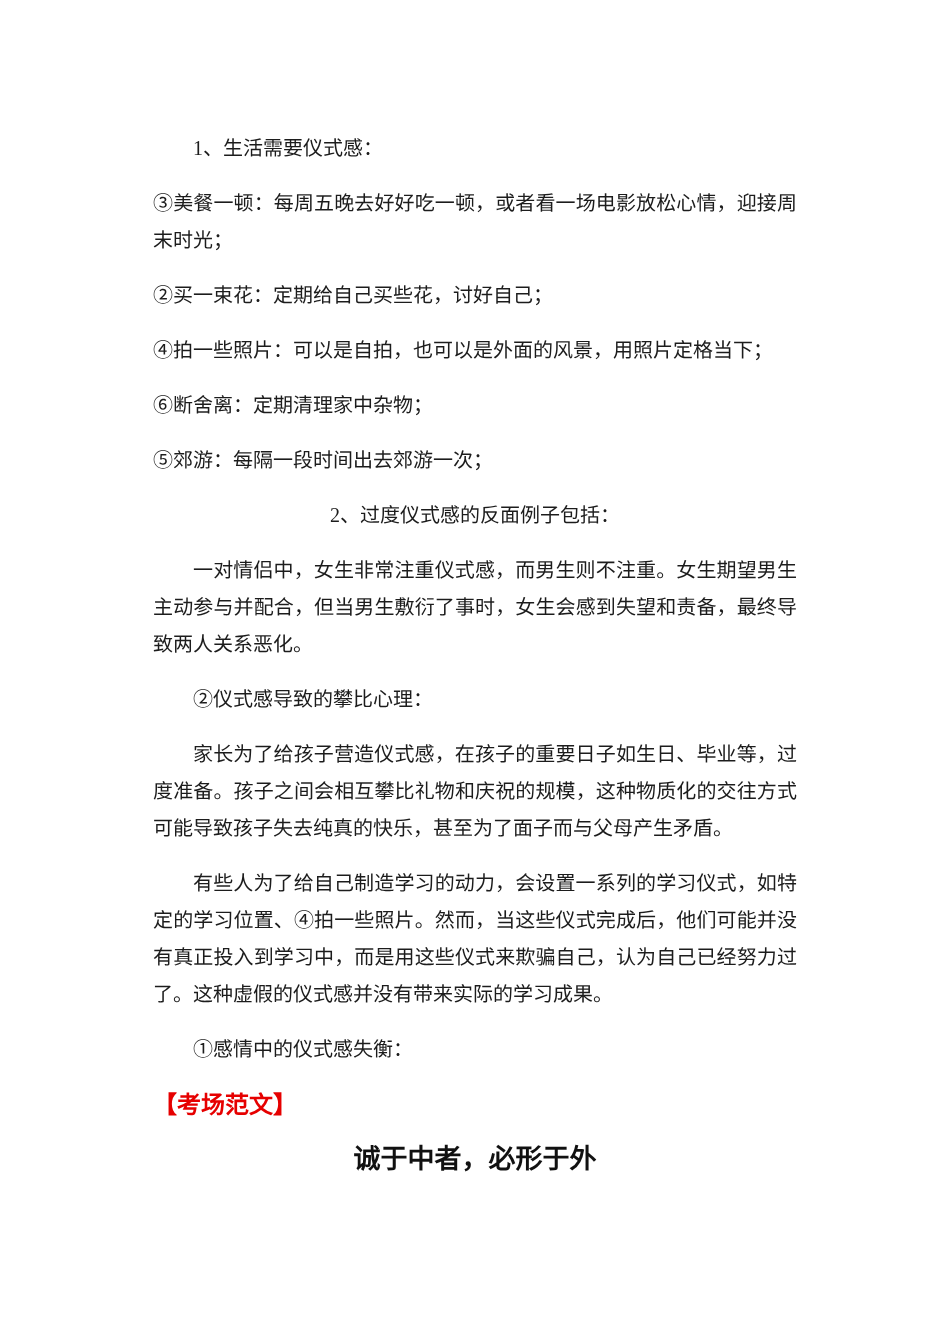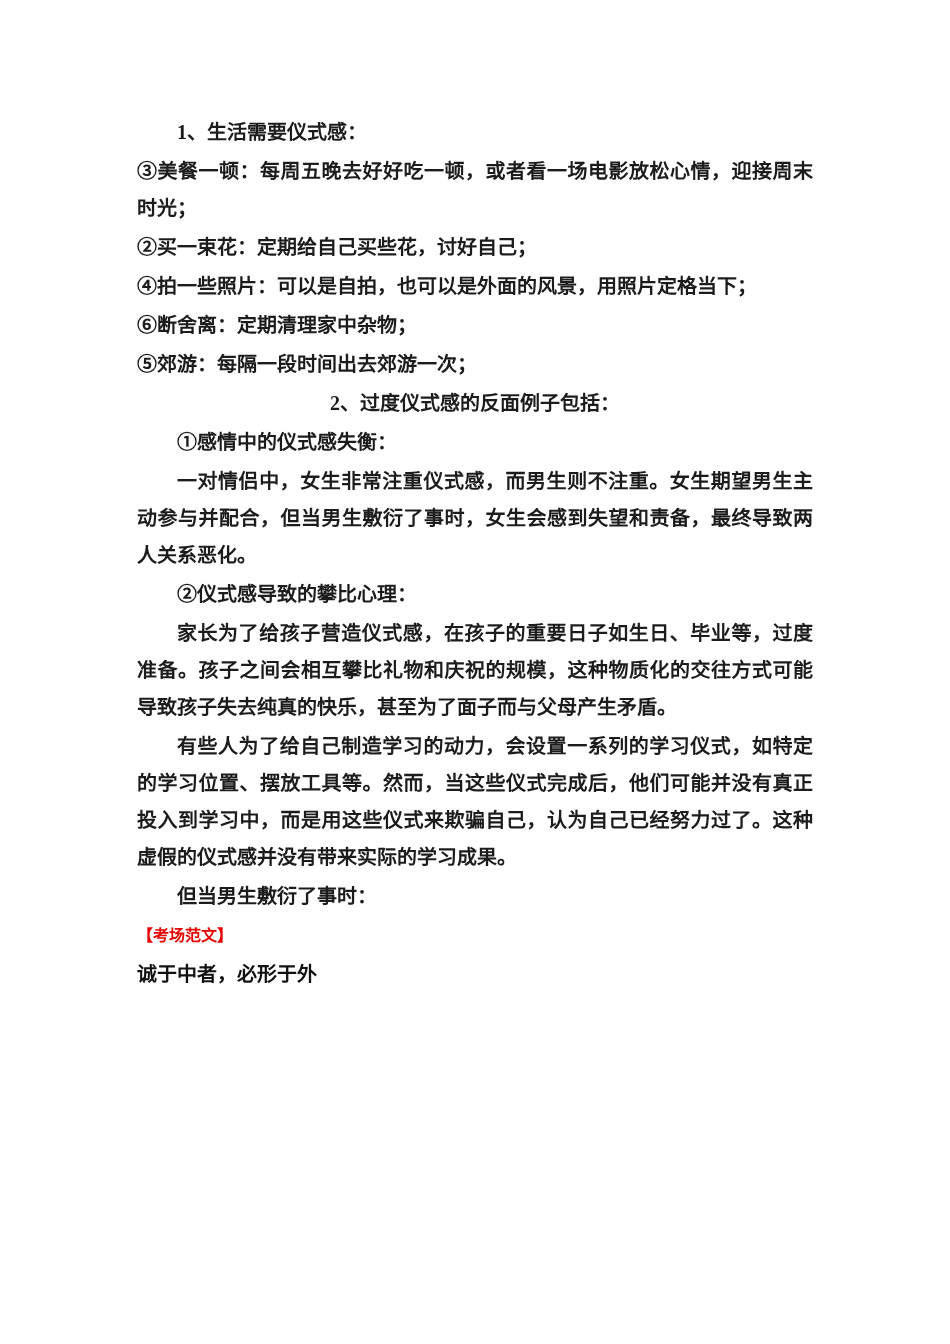--- a/index.html
+++ b/index.html
@@ -13,81 +13,80 @@
     height: 1344px;
     margin: 0 auto;
     background: #ffffff;
     box-sizing: border-box;
     padding: 112px 135px 0 135px;
     font-family: "Liberation Serif", "DejaVu Serif", serif;
     font-size: 20px;
     line-height: 37px;
     color: #1c1c1c;
   }
-  .page p { margin: 2px; font-weight: bold; }
+  .page p { margin: 18px; }
 
   
   .s1-heading {
     text-indent: 40px;
   }
   .s1-item {
     margin-bottom: 8px;
     text-align: justify;
   }
 
   
   .s2-heading { text-indent: 0; text-align: center; }
   .s2-title   { text-indent: 40px; }
   .s2-body    { text-indent: 40px; text-align: justify; }
 
   
   .exam-label {
     margin-top: 9px;
     font-family: "Liberation Sans", "DejaVu Sans", sans-serif;
     font-weight: bold;
-    font-size: 16px;
+    font-size: 24px;
     line-height: 37px;
     margin-left: -4px;
   }
 
   
   .essay-title {
     margin-top: 14px;
-    text-align: left;
+    text-align: center;
     font-family: "Liberation Sans", "DejaVu Sans", sans-serif;
     font-weight: bold;
-    font-size: 20px;
+    font-size: 27px;
     line-height: 37px;
     color: #111111;
   }
 </style>
 </head>
 <body>
 
 <div class="page">
 
   <p class="s1-heading">1、生活需要仪式感：</p>
 
   <p class="s1-item">③美餐一顿：每周五晚去好好吃一顿，或者看一场电影放松心情，迎接周末时光；</p>
   <p class="s1-item">②买一束花：定期给自己买些花，讨好自己；</p>
   <p class="s1-item">④拍一些照片：可以是自拍，也可以是外面的风景，用照片定格当下；</p>
   <p class="s1-item">⑥断舍离：定期清理家中杂物；</p>
   <p class="s1-item">⑤郊游：每隔一段时间出去郊游一次；</p>
 
   <div>
     <p class="s2-heading">2、过度仪式感的反面例子包括：</p>
 
-    <p class="s2-title">①感情中的仪式感失衡：</p>
     <p class="s2-body">一对情侣中，女生非常注重仪式感，而男生则不注重。女生期望男生主动参与并配合，但当男生敷衍了事时，女生会感到失望和责备，最终导致两人关系恶化。</p>
 
     <p class="s2-title">②仪式感导致的攀比心理：</p>
     <p class="s2-body">家长为了给孩子营造仪式感，在孩子的重要日子如生日、毕业等，过度准备。孩子之间会相互攀比礼物和庆祝的规模，这种物质化的交往方式可能导致孩子失去纯真的快乐，甚至为了面子而与父母产生矛盾。</p>
 
-    <p class="s2-body">有些人为了给自己制造学习的动力，会设置一系列的学习仪式，如特定的学习位置、摆放工具等。然而，当这些仪式完成后，他们可能并没有真正投入到学习中，而是用这些仪式来欺骗自己，认为自己已经努力过了。这种虚假的仪式感并没有带来实际的学习成果。</p>
+    <p class="s2-body">有些人为了给自己制造学习的动力，会设置一系列的学习仪式，如特定的学习位置、④拍一些照片。然而，当这些仪式完成后，他们可能并没有真正投入到学习中，而是用这些仪式来欺骗自己，认为自己已经努力过了。这种虚假的仪式感并没有带来实际的学习成果。</p>
 
-    <p class="s2-title">但当男生敷衍了事时：</p>
+    <p class="s2-title">①感情中的仪式感失衡：</p>
   </div>
 
   <p class="exam-label" style="color: rgb(230, 0, 0);">【考场范文】</p>
 
   <p class="essay-title">诚于中者，必形于外</p>
 
 </div>
 
 </body></html>

